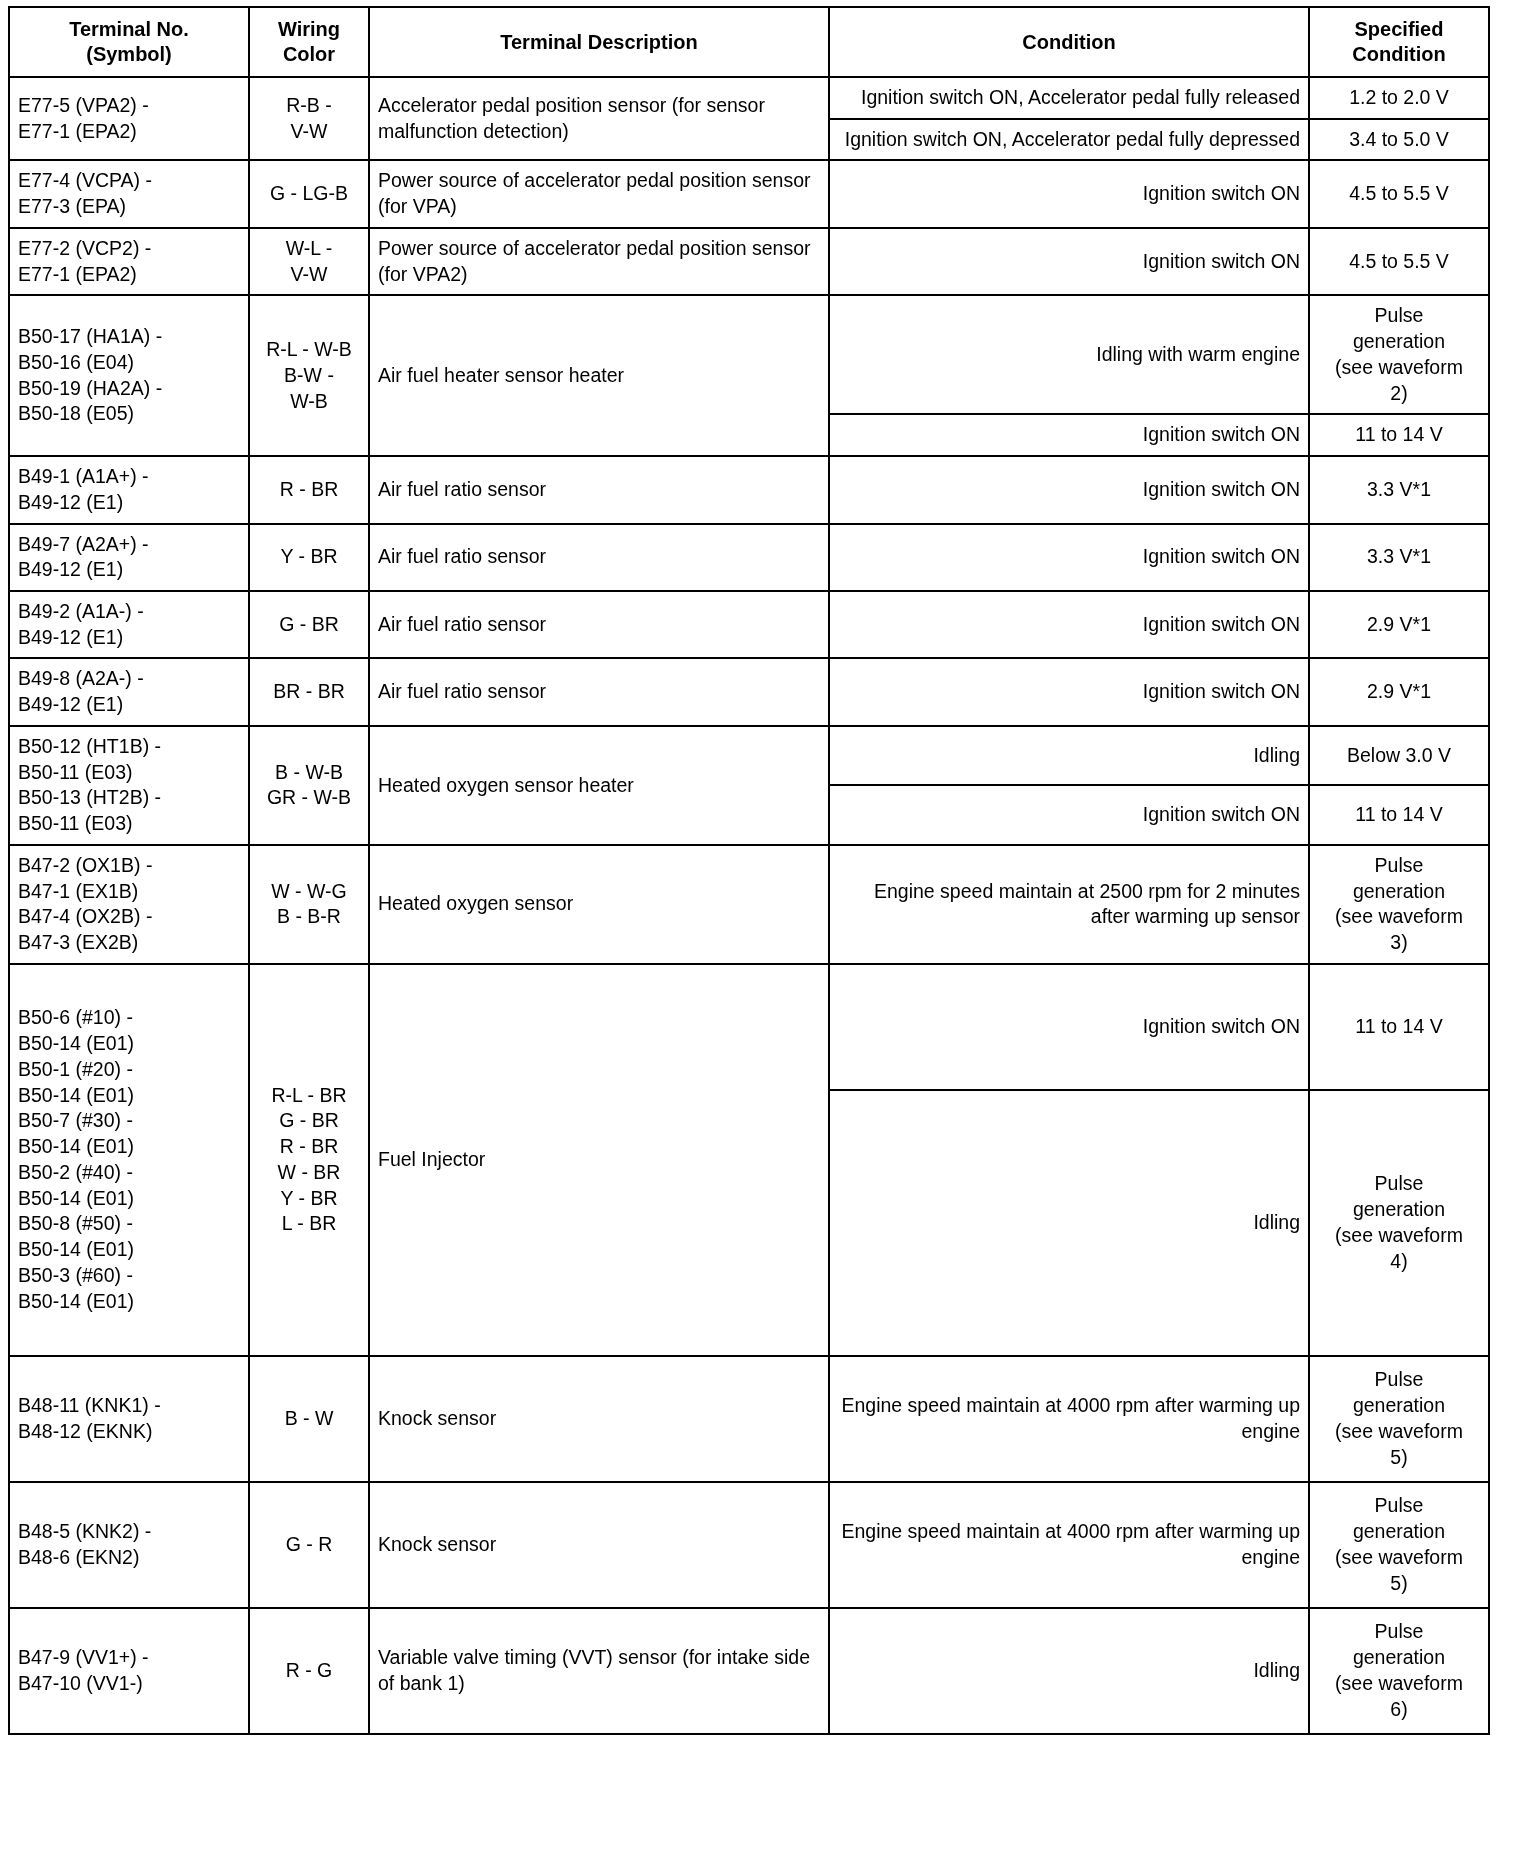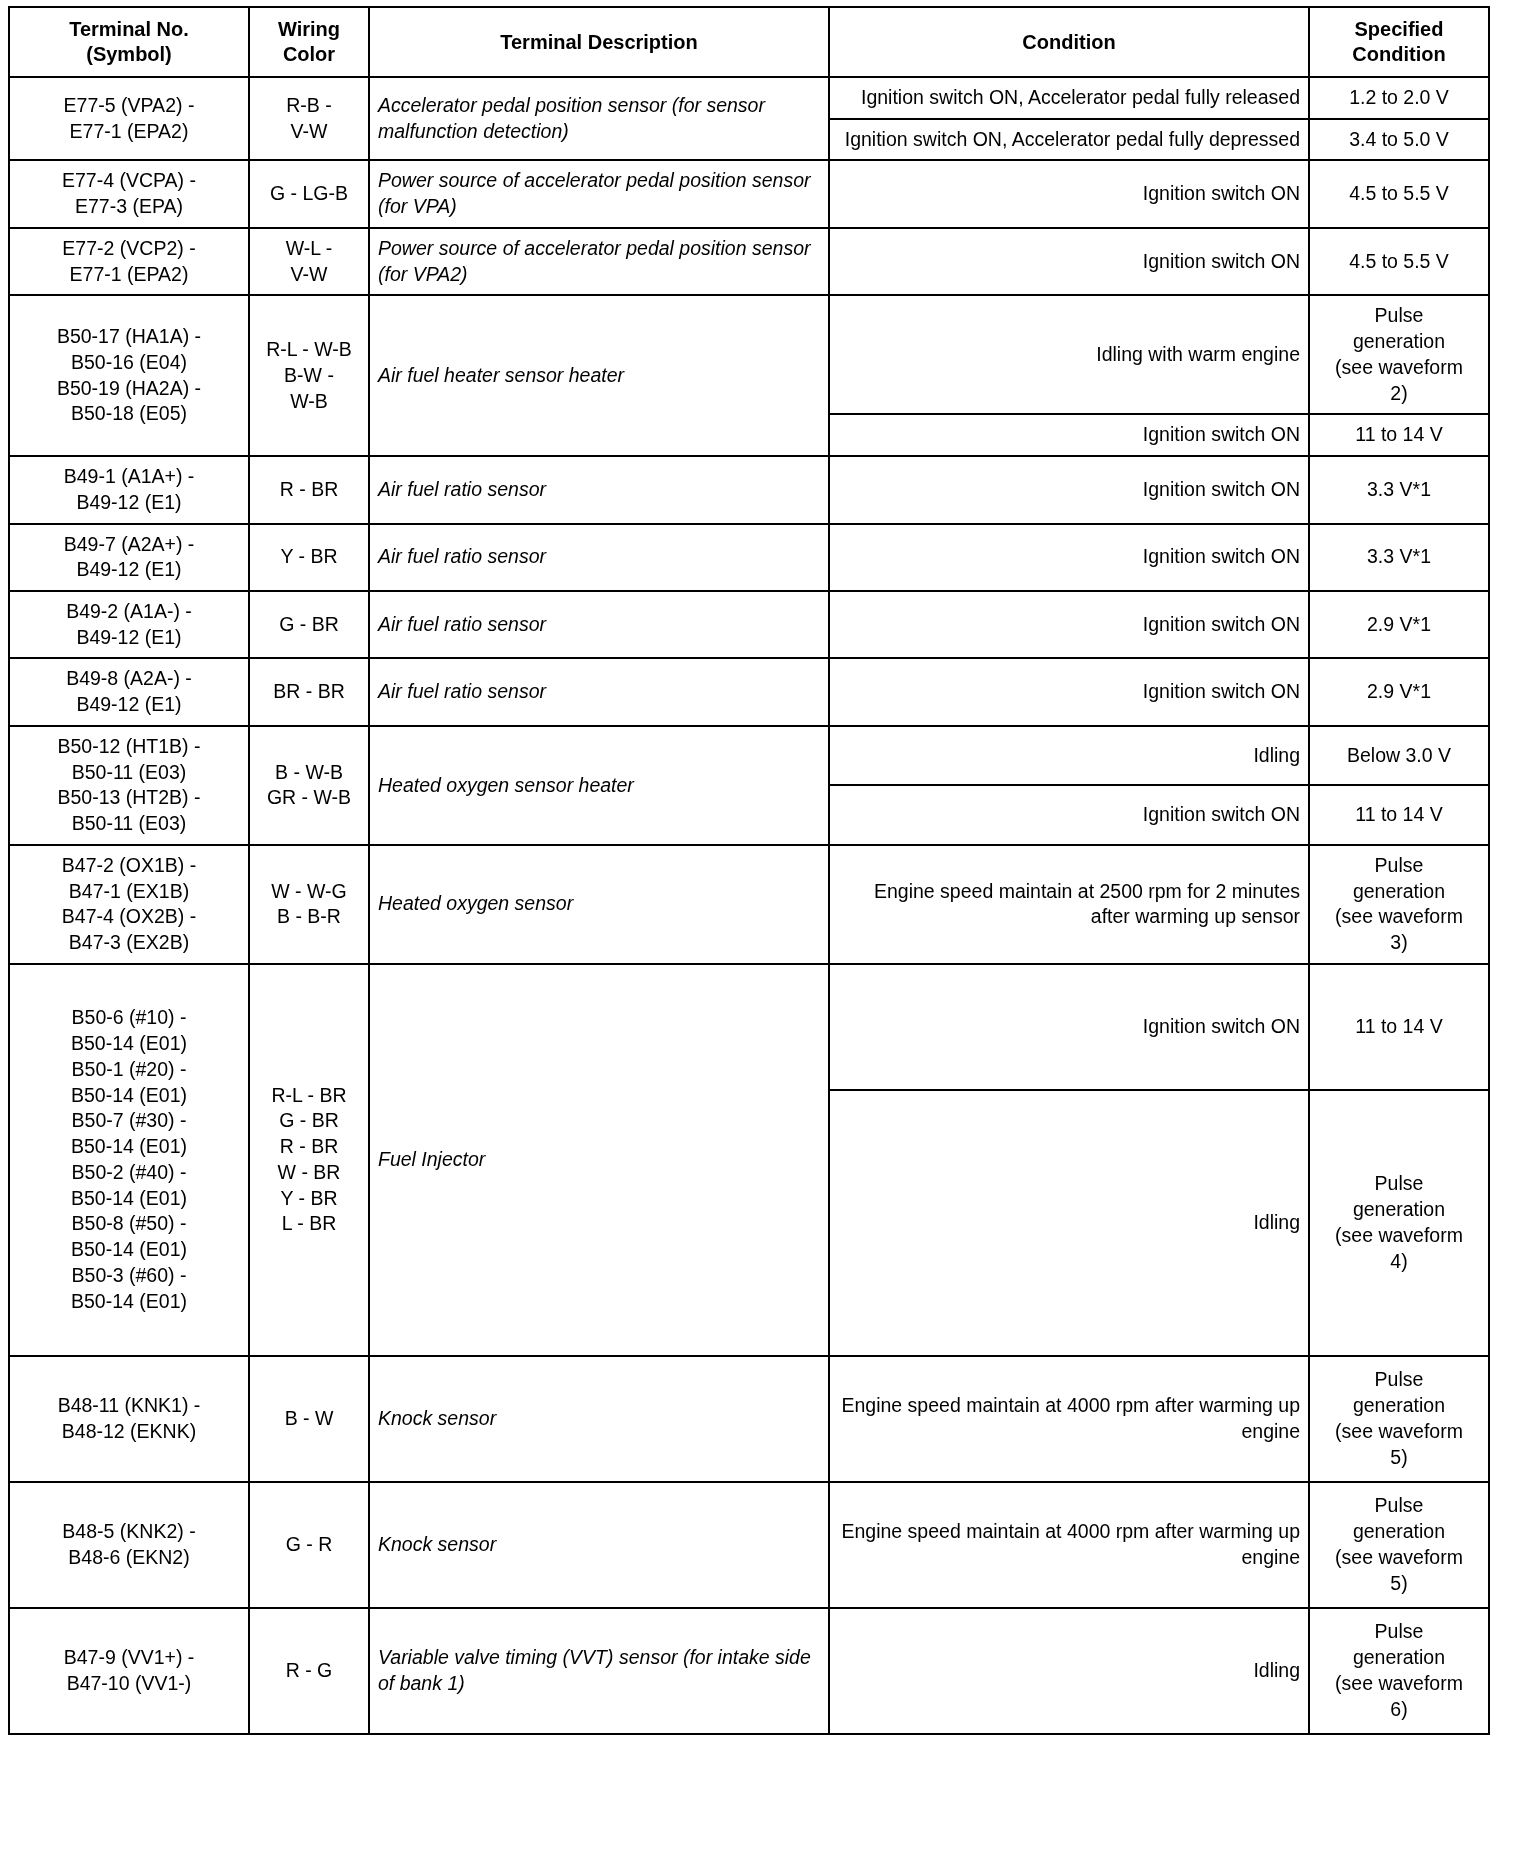--- a/index.html
+++ b/index.html
@@ -38,34 +38,32 @@
     vertical-align: middle;
   }
   table.spec thead th {
     text-align: center;
     font-weight: bold;
     font-size: 20px;
     line-height: 1.25;
     padding: 9px 6px;
   }
   td.term {
-    text-align: center;
     white-space: pre-line;
   }
   td.wire {
     text-align: center;
     white-space: pre-line;
   }
   td.spec {
     text-align: center;
     white-space: pre-line;
   }
   td.desc {
     text-align: left;
-    font-style: italic;
   }
   td.cond {
     text-align: right;
   }
 </style>
 </head>
 <body>
 
 <div id="sheet">
   <table class="spec">

